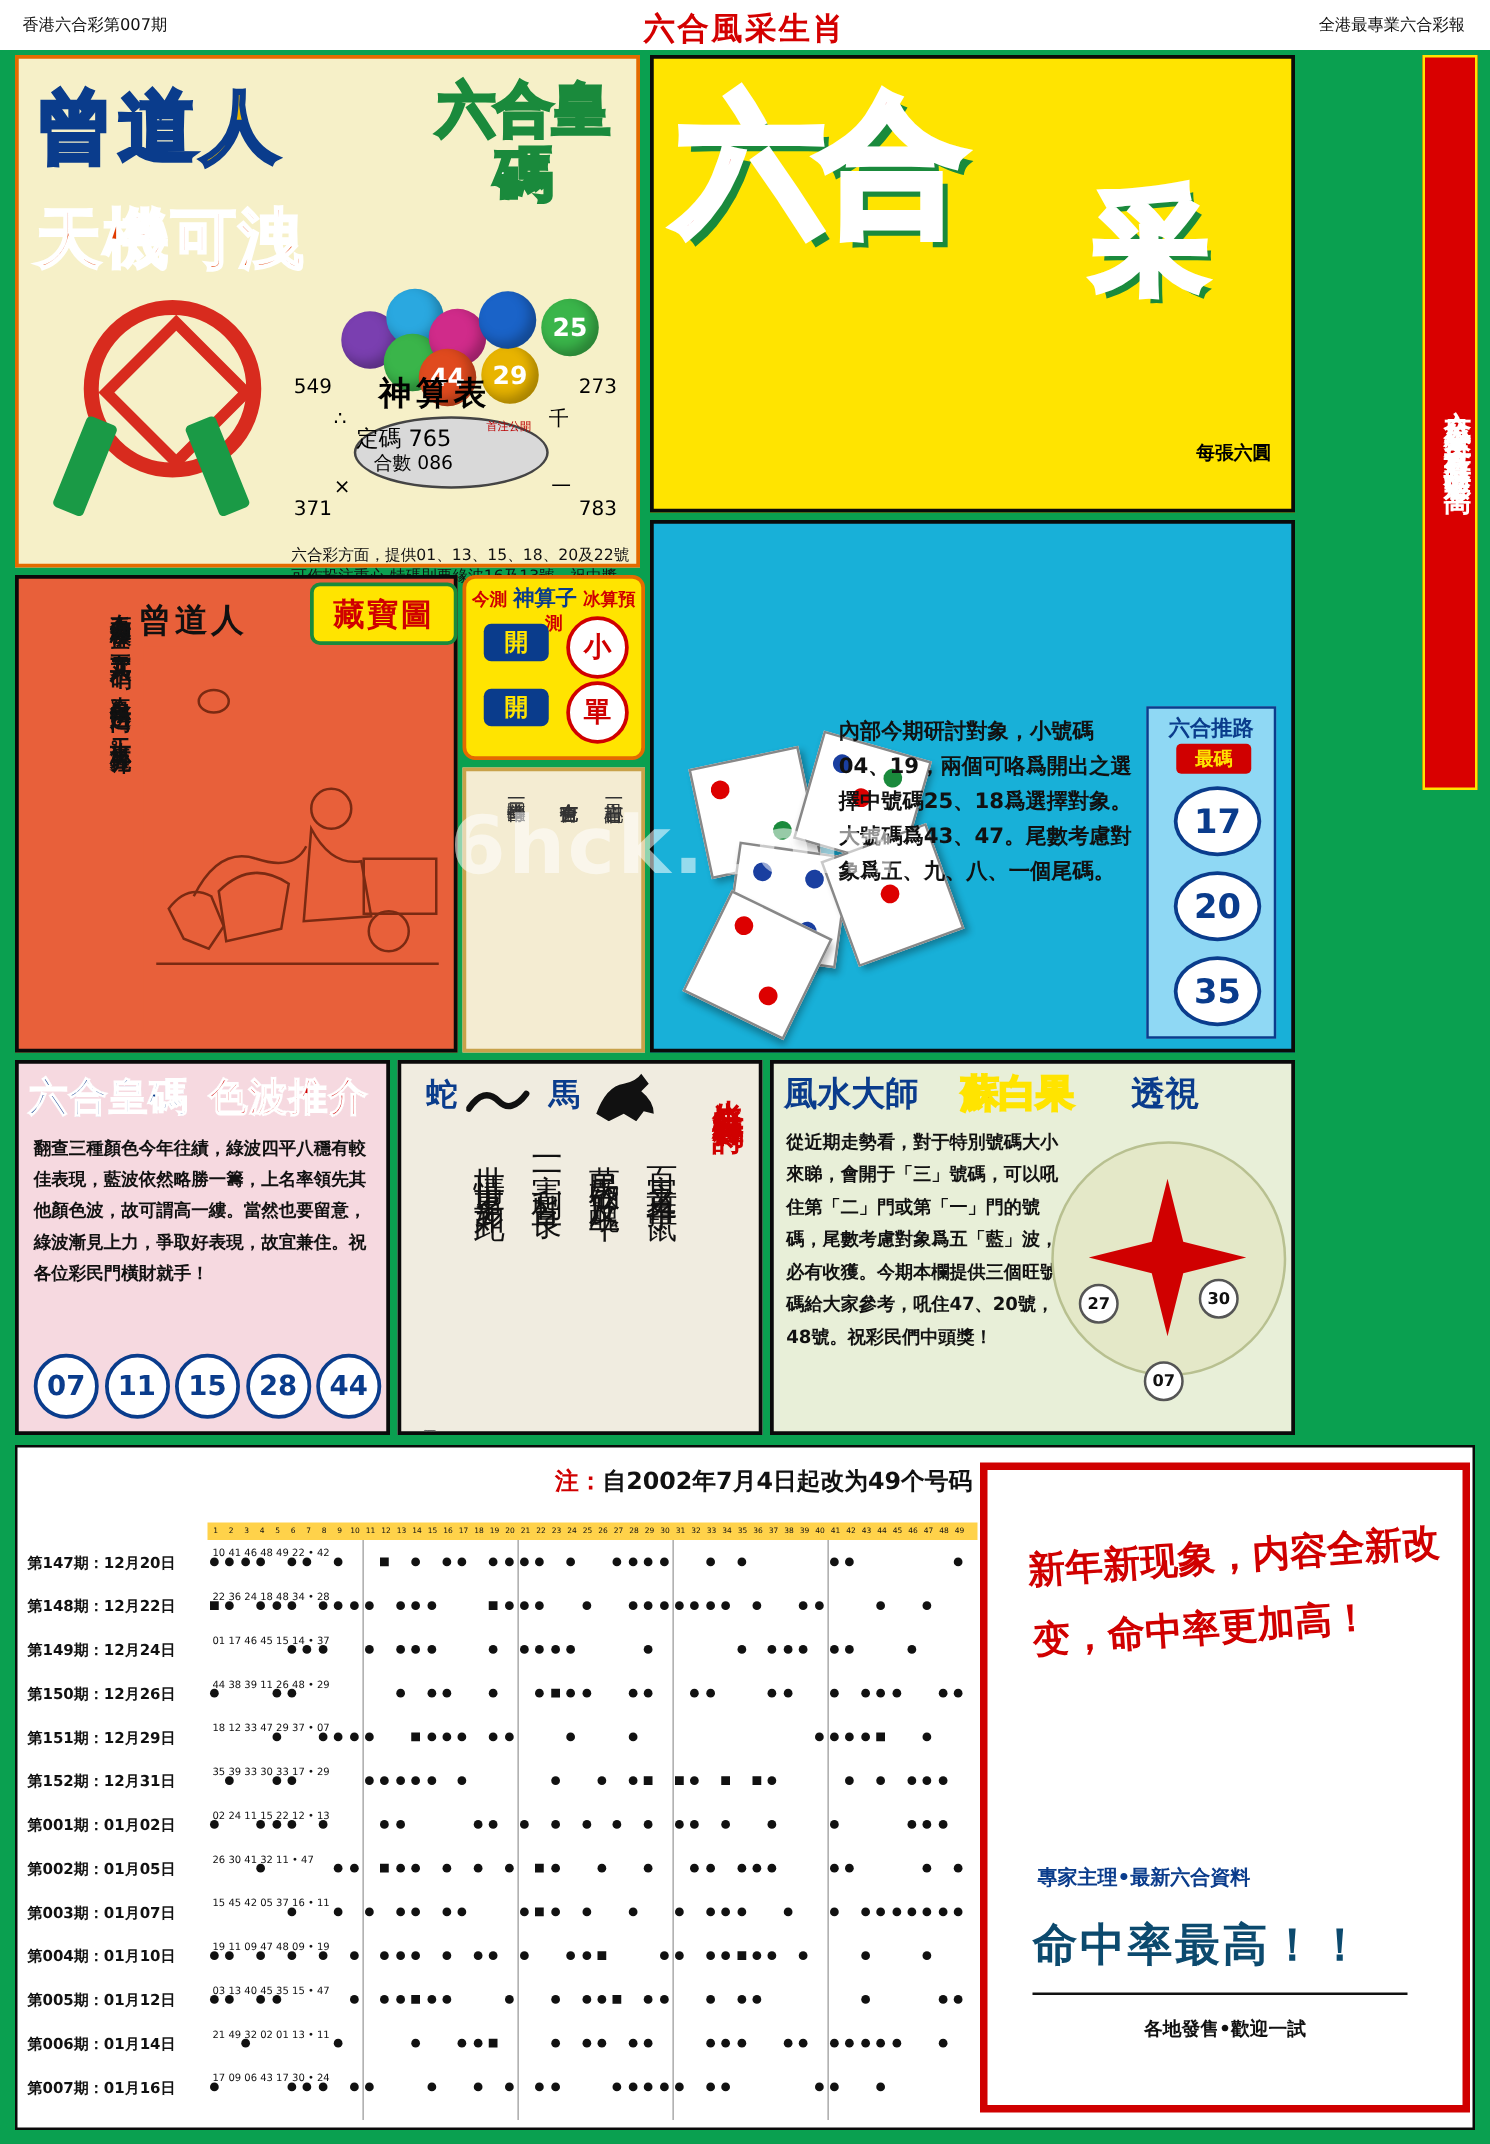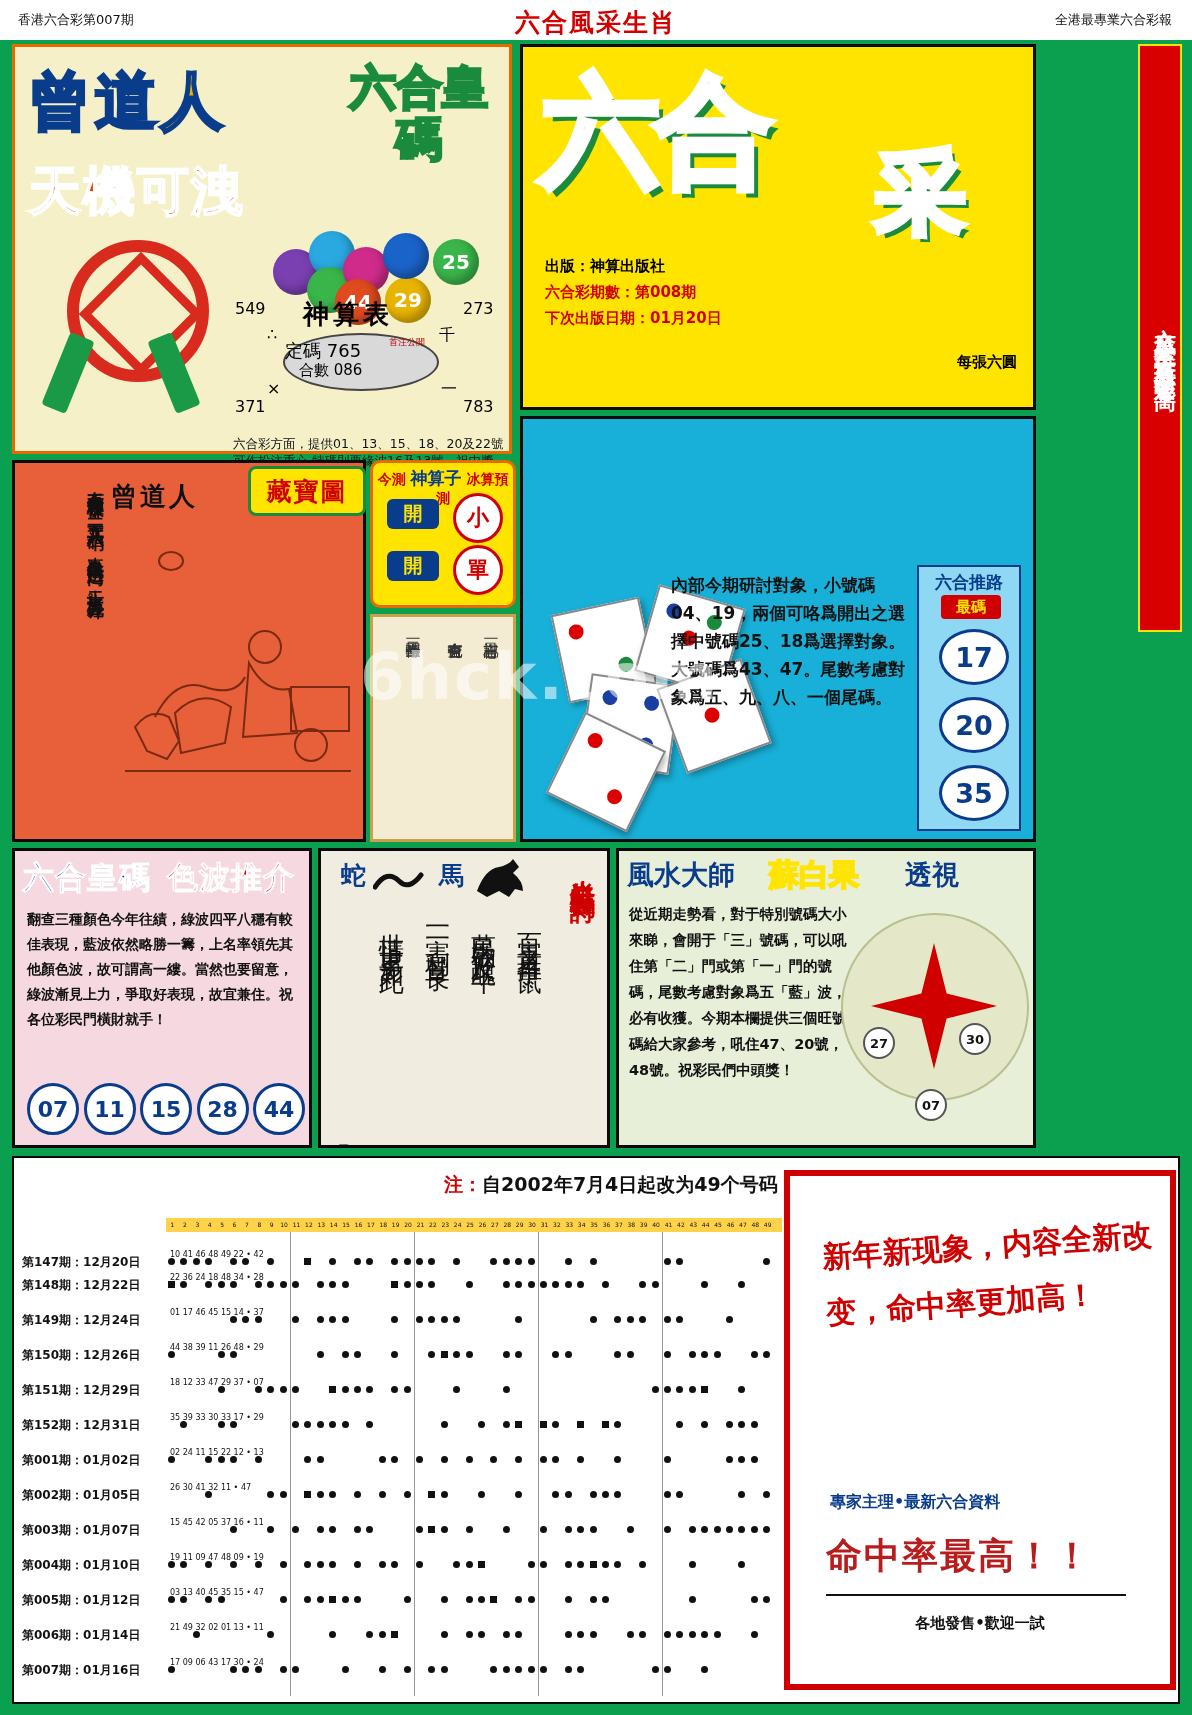--- a/index.html
+++ b/index.html
@@ -131,21 +131,21 @@
   .rw{position:absolute;left:0;width:760px;height:28px;font-size:11px;}
   .rw .lbl{position:absolute;left:0;top:6px;width:132px;font-weight:bold;color:#111;font-size:12px;}
   .dot{position:absolute;width:7px;height:7px;border-radius:50%;background:#111;top:10px;}
   .sq{position:absolute;width:7px;height:7px;background:#111;top:10px;}
   .vline{position:absolute;top:14px;width:1px;height:464px;background:#999;}
   .numchips{position:absolute;left:148px;top:2px;font-size:8px;color:#111;white-space:nowrap;}
 
   .ad{position:absolute;left:784px;top:1170px;width:392px;height:520px;background:#ffffff;border:6px solid #d00000;box-sizing:border-box;}
   .ad .l1{position:absolute;left:34px;top:42px;width:330px;font-size:30px;font-weight:bold;color:#d00000;line-height:56px;transform:rotate(-4deg);}
   .ad .l2{position:absolute;left:40px;top:316px;font-size:16px;font-weight:bold;color:#0a3c8c;}
-  .ad .l3{position:absolute;left:36px;top:356px;font-size:36px;font-weight:bold;color:#b91c1c;letter-spacing:2px;}
+  .ad .l3{position:absolute;left:36px;top:356px;font-size:36px;font-weight:bold;color:#0c4a6e;letter-spacing:2px;}
   .ad .rule{position:absolute;left:36px;top:418px;width:300px;height:2px;background:#111;}
   .ad .l4{position:absolute;left:0;top:438px;width:100%;text-align:center;font-size:15px;font-weight:bold;color:#111;}
   .wm{position:absolute;left:360px;top:640px;font-size:64px;font-weight:bold;color:rgba(255,255,255,.55);letter-spacing:2px;pointer-events:none;}
 </style>
 </head>
 <body>
 
 <div class="page">
 
   <div class="topbar">
@@ -193,25 +193,20 @@
       <div class="ar" style="left:26px;top:76px;">×</div>
       <div class="ar" style="left:200px;top:76px;">一</div>
     </div>
     <div class="foot">六合彩方面，提供01、13、15、18、20及22號可作投注重心
 特碼則要緣波16及13號，祝中獎</div>
   </div>
 
   <div class="panelB">
     <div class="bigLH">六合</div>
     <div class="bigCai">采</div>
-    <div class="metaB">
-      <div>出版：神算出版社</div>
-      <div class="r">六合彩期數：第008期</div>
-      <div class="r">下次出版日期：01月20日</div>
-    </div>
     <div class="priceB">每張六圓</div>
   </div>
 
   <div class="panelC">
     <div class="vtext">有手有脚棵棵全，五元买八一个码，真金白银运进门。十二生肖必先锋。</div>
     <div class="sign">曾道人</div>
     <div class="pic">
       <svg width="246" height="310" viewBox="0 0 246 310">
         <ellipse cx="56" cy="44" rx="12" ry="9" fill="none" stroke="#7a2a12" stroke-width="2"></ellipse>
         <path d="M40 200 q20 -40 50 -30 q30 10 40 -10" fill="none" stroke="#7a2a12" stroke-width="2"></path>
@@ -381,21 +376,21 @@
           <span style="left: 558px;">46</span>
           <span style="left: 570.4px;">47</span>
           <span style="left: 582.8px;">48</span>
           <span style="left: 595.2px;">49</span>
         </div>
       <div id="rows">
           <div class="vline" style="left: 268px;"></div>
           <div class="vline" style="left: 392px;"></div>
           <div class="vline" style="left: 516px;"></div>
           <div class="vline" style="left: 640px;"></div>
-          <div class="rw" style="top: 18px; margin-top: 12px;">
+          <div class="rw" style="top: 18px;">
             <div class="lbl">第147期：12月20日</div>
             <div class="numchips">10 41 46 48 49 22 • 42</div>
             <div class="dot" style="left: 146px;"></div>
             <div class="dot" style="left: 158.4px;"></div>
             <div class="dot" style="left: 170.8px;"></div>
             <div class="dot" style="left: 183.2px;"></div>
             <div class="dot" style="left: 208px;"></div>
             <div class="dot" style="left: 220.4px;"></div>
             <div class="dot" style="left: 245.2px;"></div>
             <div class="sq" style="left: 282.4px;"></div>

